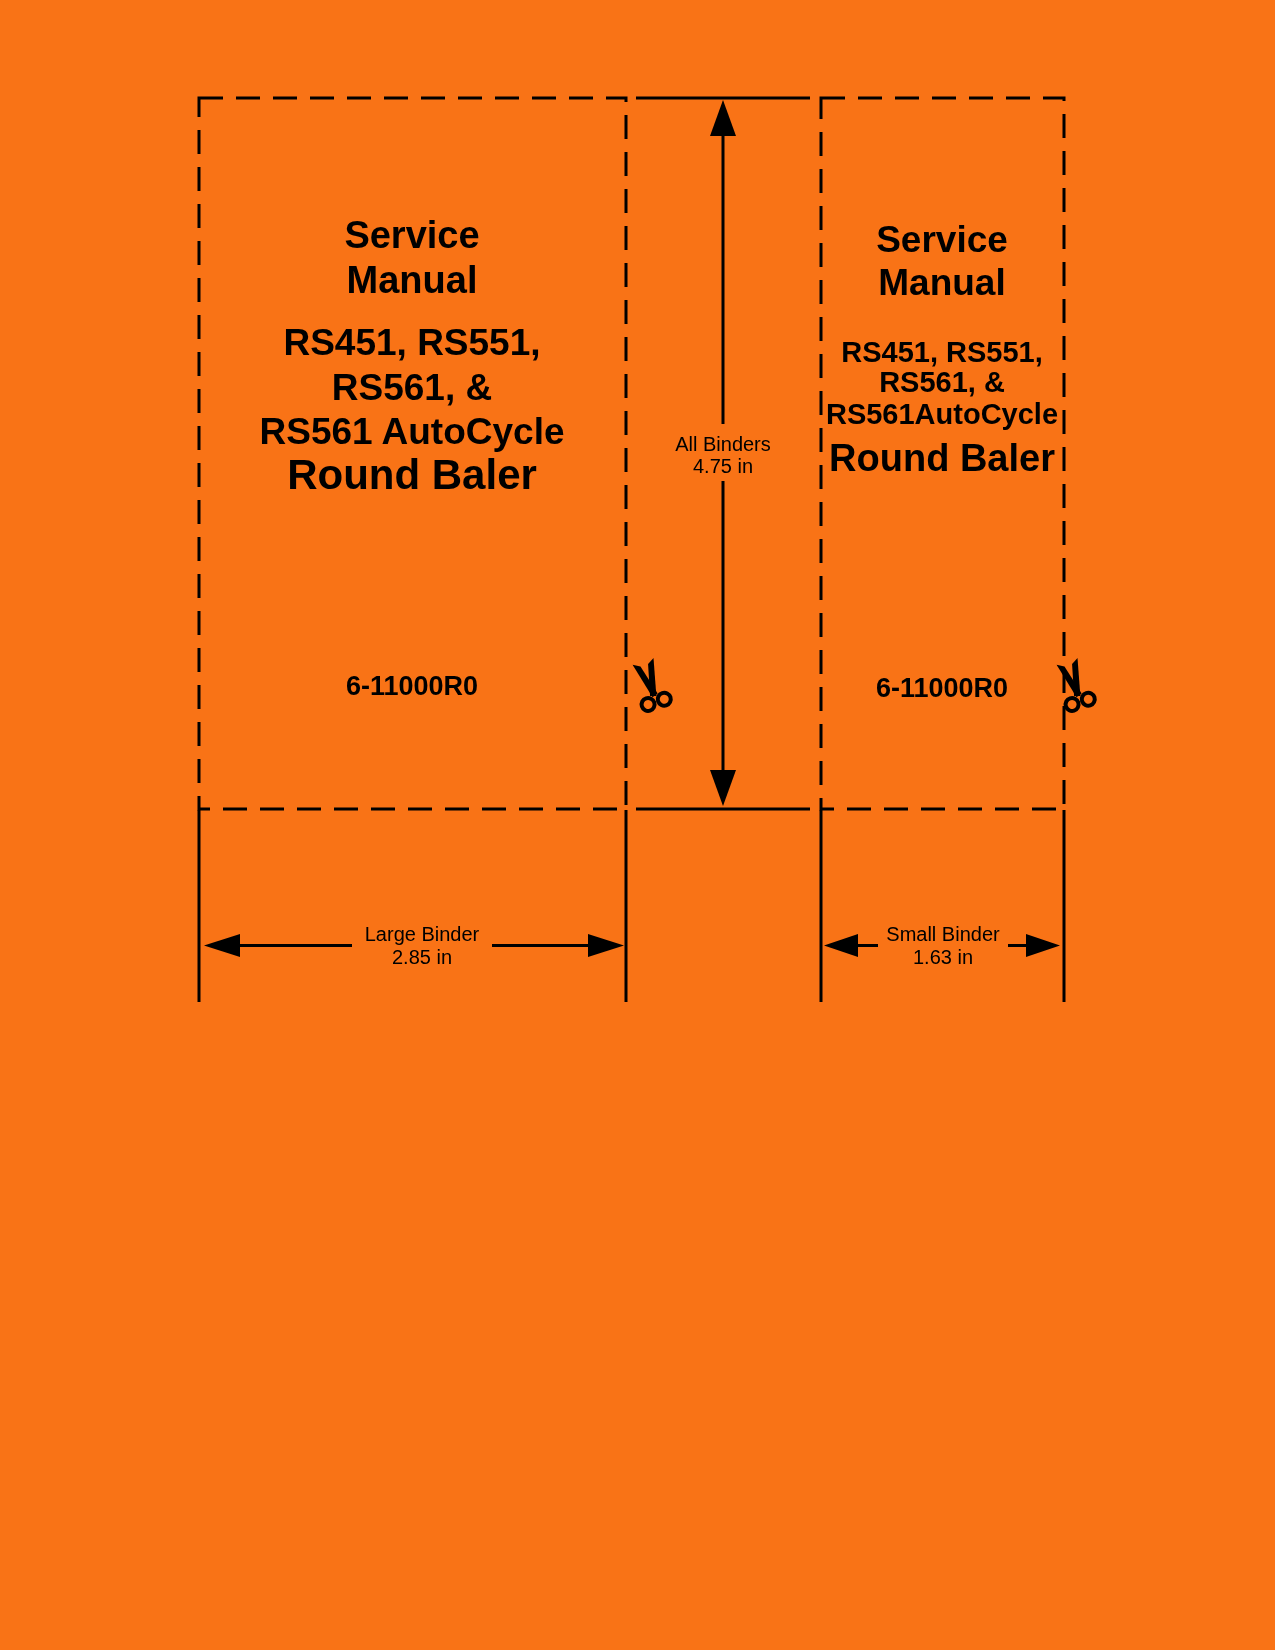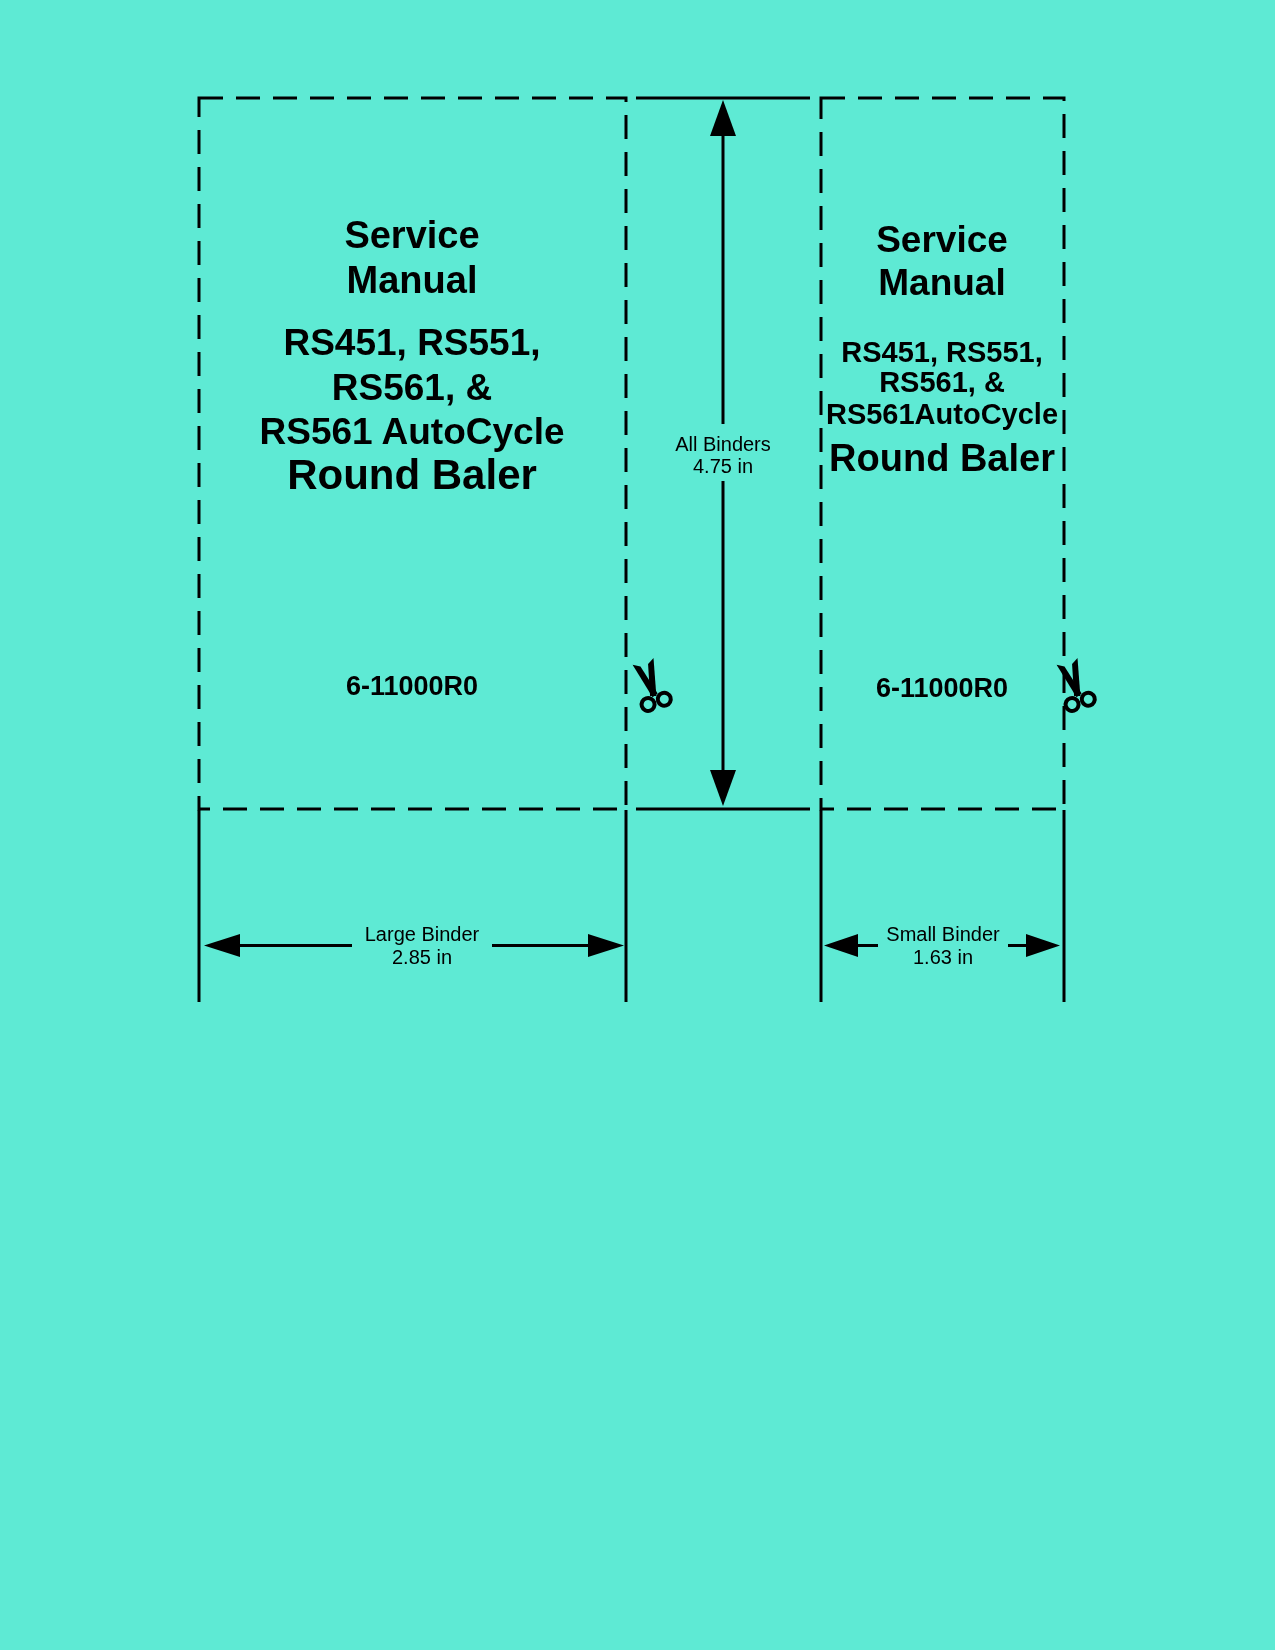--- a/index.html
+++ b/index.html
@@ -1,20 +1,20 @@
 <!DOCTYPE html>
 <html><head>
 <meta charset="utf-8">
 <style>
   html, body { margin: 0; padding: 0; background: #ffffff; }
   .page {
     position: relative;
     width: 1275px;
     height: 1650px;
-    background: #5eead4;
+    background: #f97316;
     overflow: hidden;
     font-family: "Liberation Sans", sans-serif;
   }
   svg { position: absolute; top: 0; left: 0; }
   .outline {
     fill: none;
     stroke: #000000;
     stroke-width: 3;
     stroke-dasharray: 24 13;
   }

